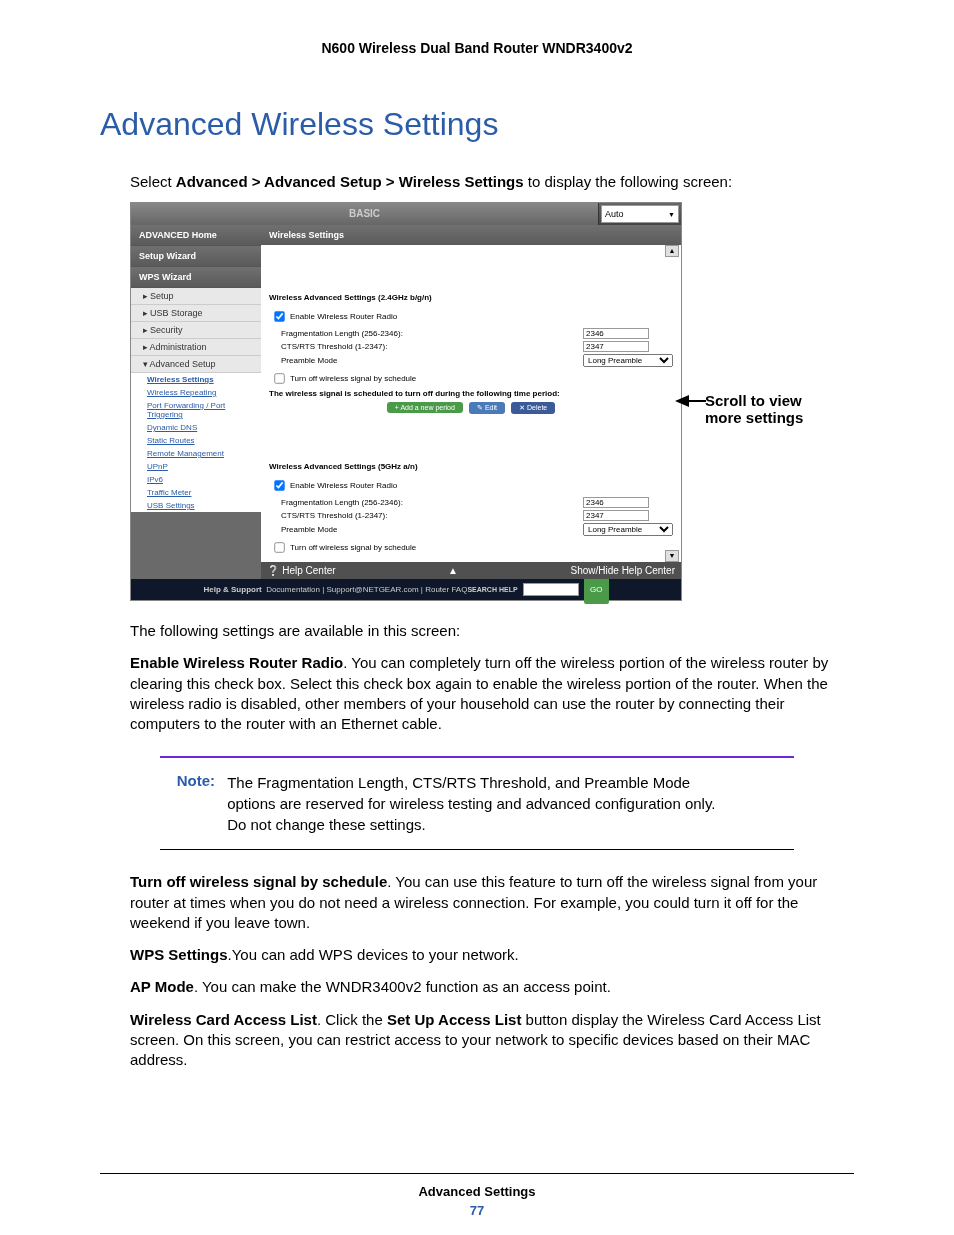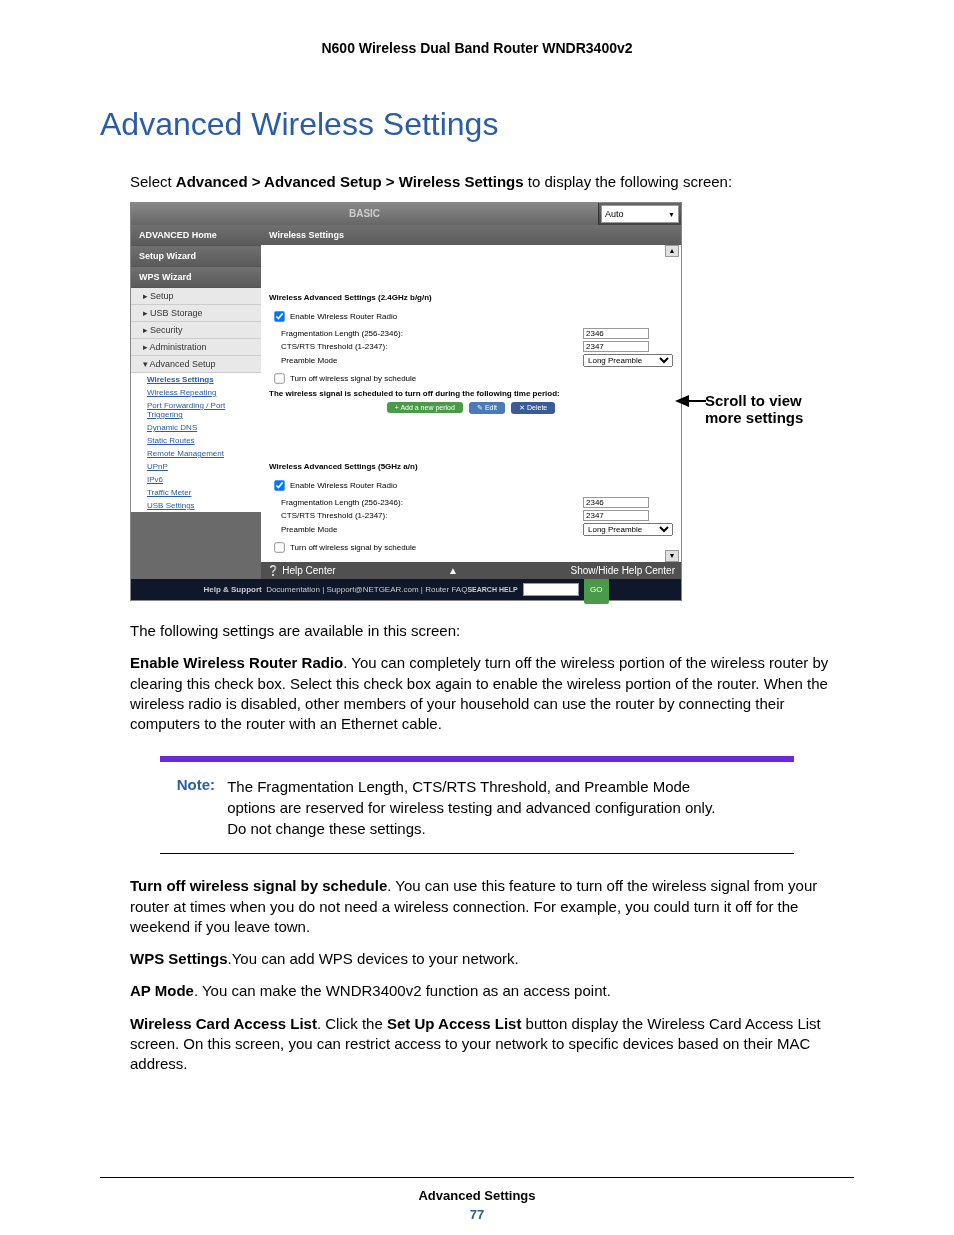--- a/index.html
+++ b/index.html
@@ -232,21 +232,21 @@
     width: 18px;
     height: 2px;
     background: #000;
   }
   .para {
     margin: 12px 0 12px 30px;
     line-height: 1.35;
   }
   .note-block {
     margin: 22px 60px 22px 60px;
-    border-top: 6px solid #6d28d9;
+    border-top: 2px solid #6d28d9;
     border-bottom: 1px solid #000;
     padding: 14px 0;
   }
   .note-block .note-label {
     color: #2a5caa;
     font-weight: bold;
     display: inline-block;
     width: 55px;
     vertical-align: top;
     text-align: right;

